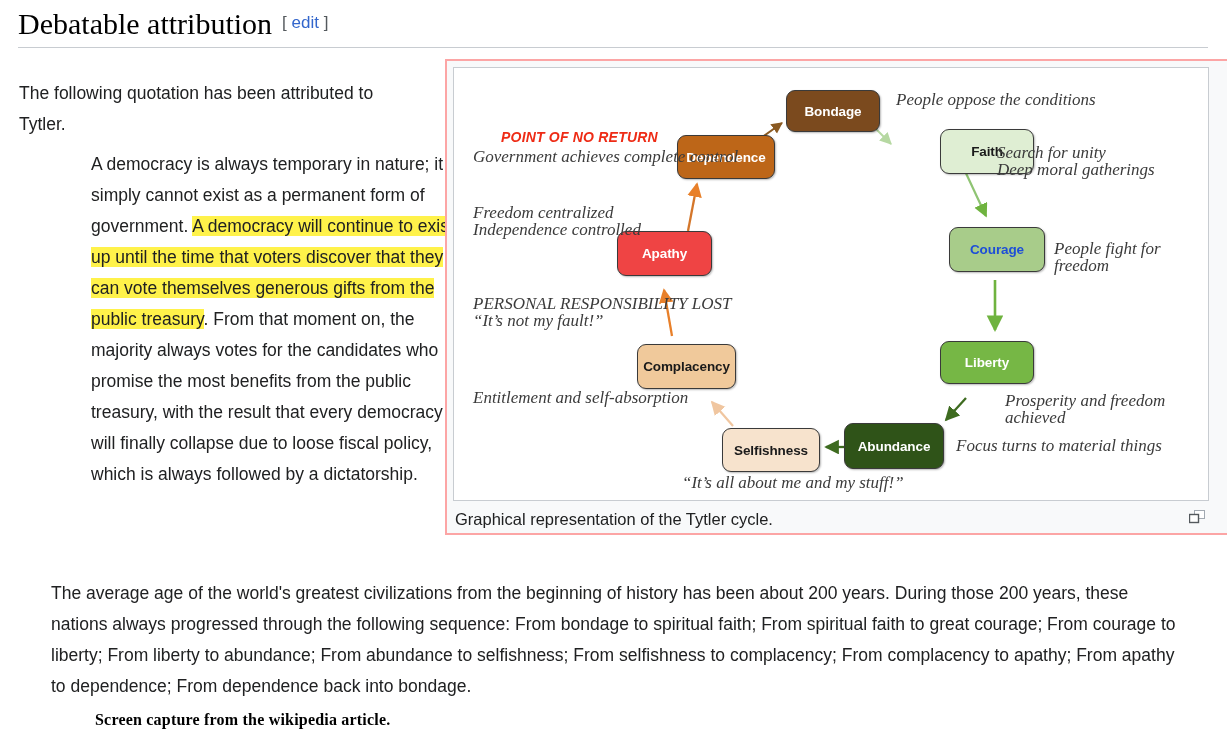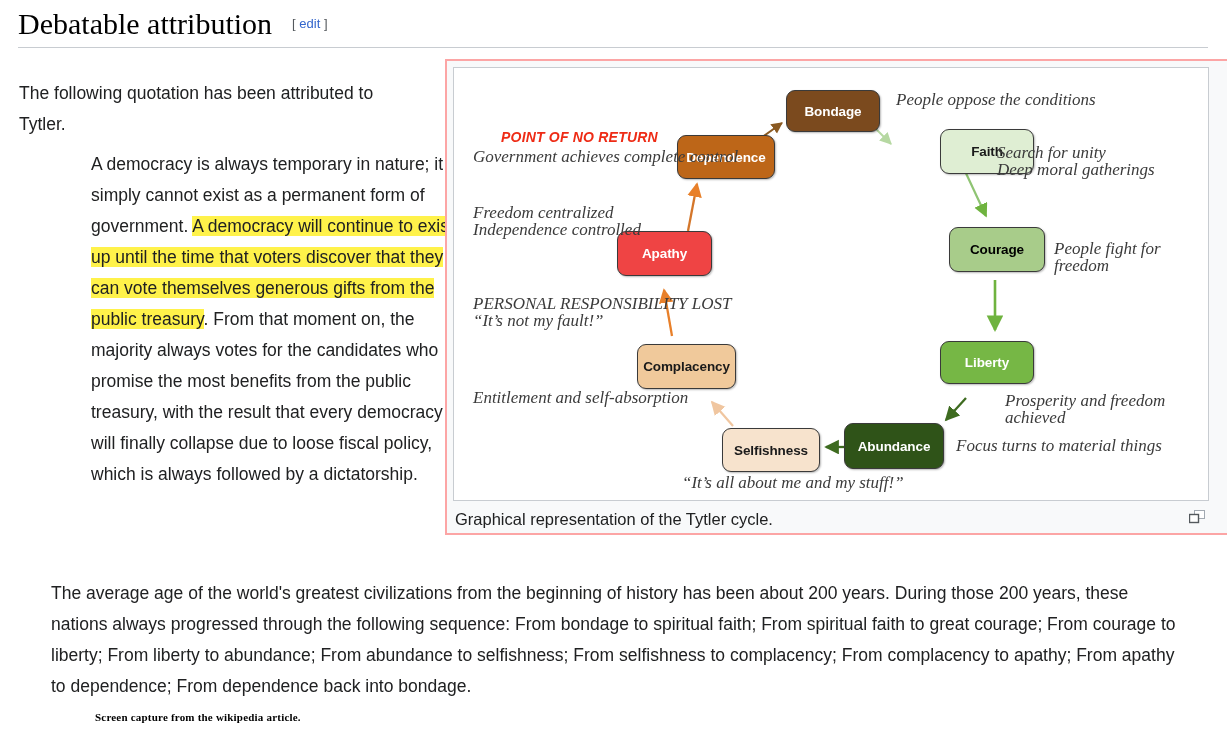--- a/index.html
+++ b/index.html
@@ -26,22 +26,22 @@
   #section-heading {
     font-family: "Liberation Serif", serif;
     font-size: 30px;
     font-weight: normal;
     color: #000000;
     display: inline-block;
     line-height: 36px;
     letter-spacing: 0px;
   }
   #edit-section {
-    font-size: 13px;
-    margin-left: 20px;
+    font-size: 17px;
+    margin-left: 10px;
     position: relative;
     top: -6px;
     white-space: nowrap;
   }
   #edit-section .brk { color: #54595d; }
   #edit-link {
     color: #3366cc;
     text-decoration: none;
     cursor: pointer;
   }
@@ -89,21 +89,21 @@
     line-height: 31px;
     color: #202122;
   }
 
   
   #footnote {
     position: absolute;
     left: 95px;
     top: 711px;
     font-family: "Liberation Serif", serif;
-    font-size: 11px;
+    font-size: 16px;
     font-weight: bold;
     color: #000000;
     letter-spacing: 0.2px;
   }
 
   
   #thumb-frame {
     position: absolute;
     left: 445px;
     top: 59px;
@@ -255,21 +255,21 @@
       </svg>
 
       <div class="node" style="left:332px; top:22px; width:94px; height:42px; background:#7b4a1e; color:#ffffff;">
         <span>Bondage</span>
       </div>
 
       <div class="node" style="left:441px; top:61px; width:94px; height:45px; background:#dfeed3; color:#1a1a1a;margin-left:45px;">
         <span>Faith</span>
       </div>
 
-      <div class="node" style="left:495px; top:159px; width:96px; height:45px; background:#a8cc8a; color:#000000;">
+      <div class="node" style="left:495px; top:159px; width:96px; height:45px; background:#a8cc8a; color:#1d4ed8;">
         <span>Courage</span>
       </div>
 
       <div class="node" style="left:486px; top:273px; width:94px; height:43px; background:#76b745; color:#ffffff;">
         <span>Liberty</span>
       </div>
 
       <div class="node" style="left:390px; top:355px; width:100px; height:46px; background:#2f5318; color:#ffffff;">
         <span>Abundance</span>
       </div>

